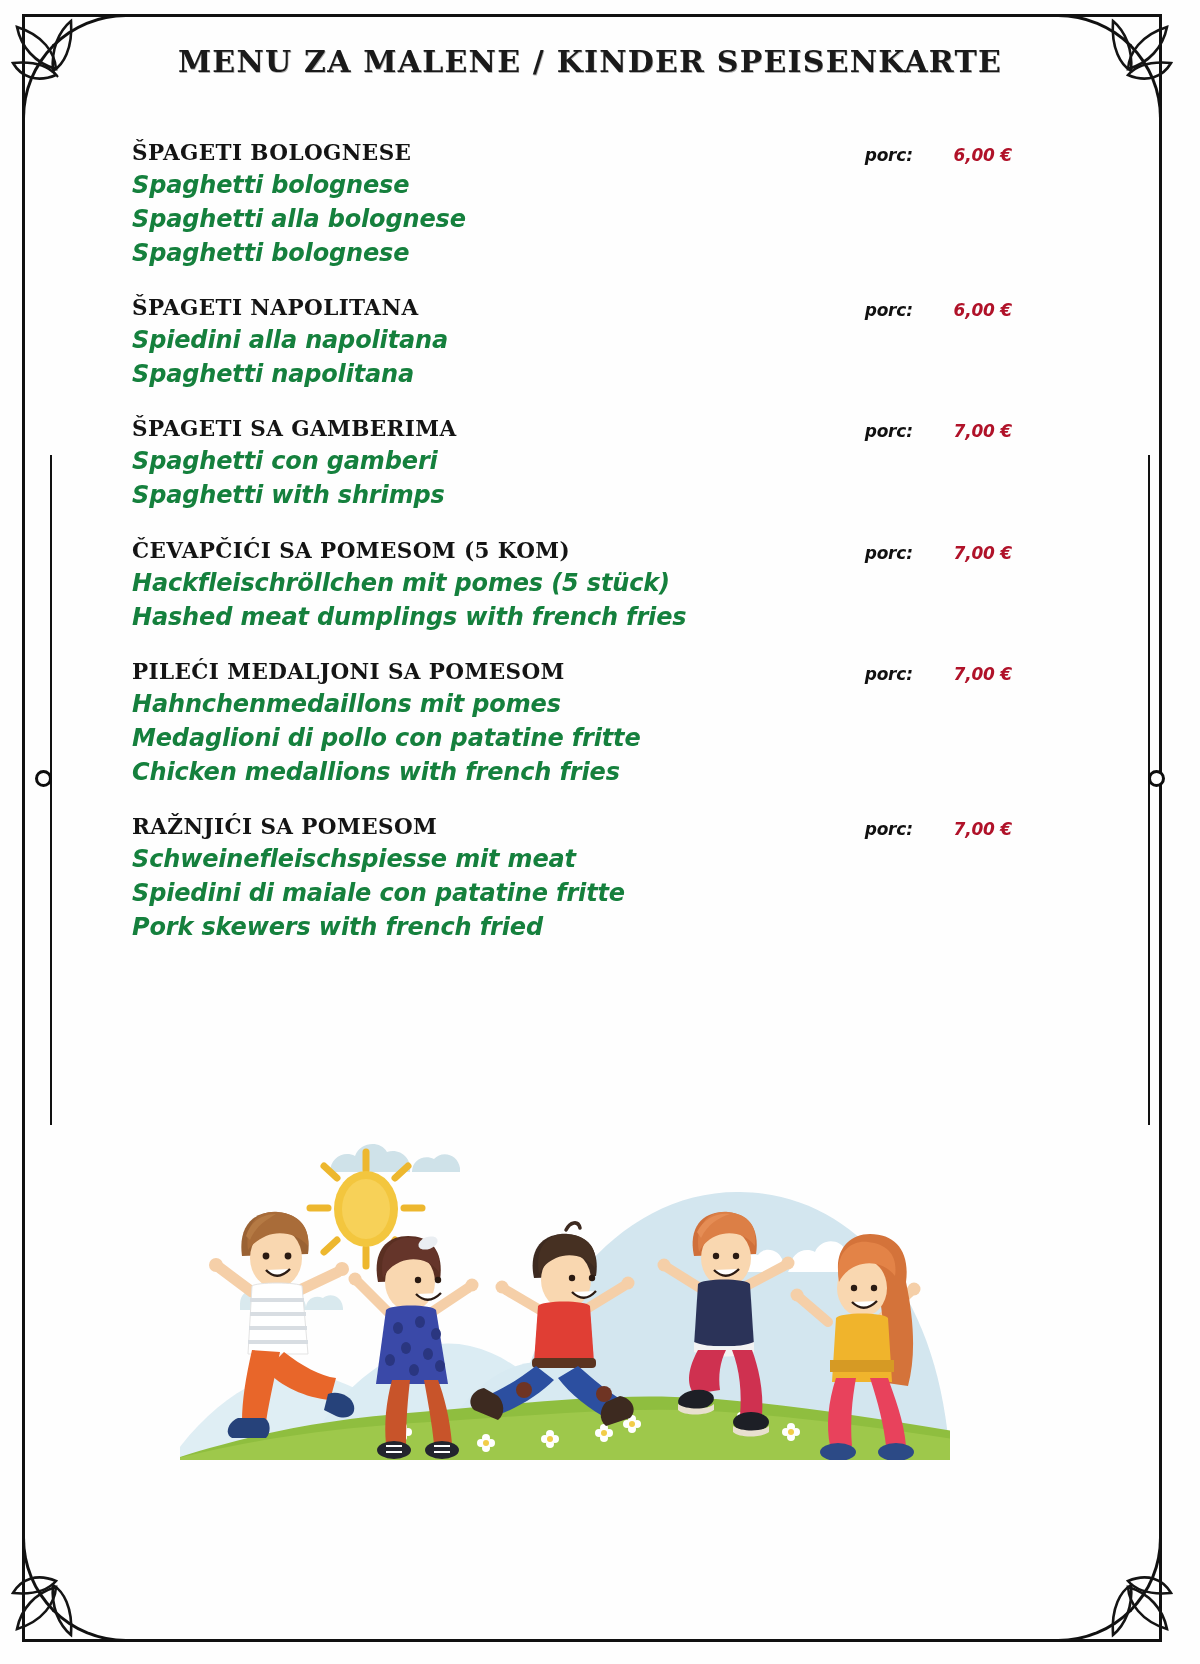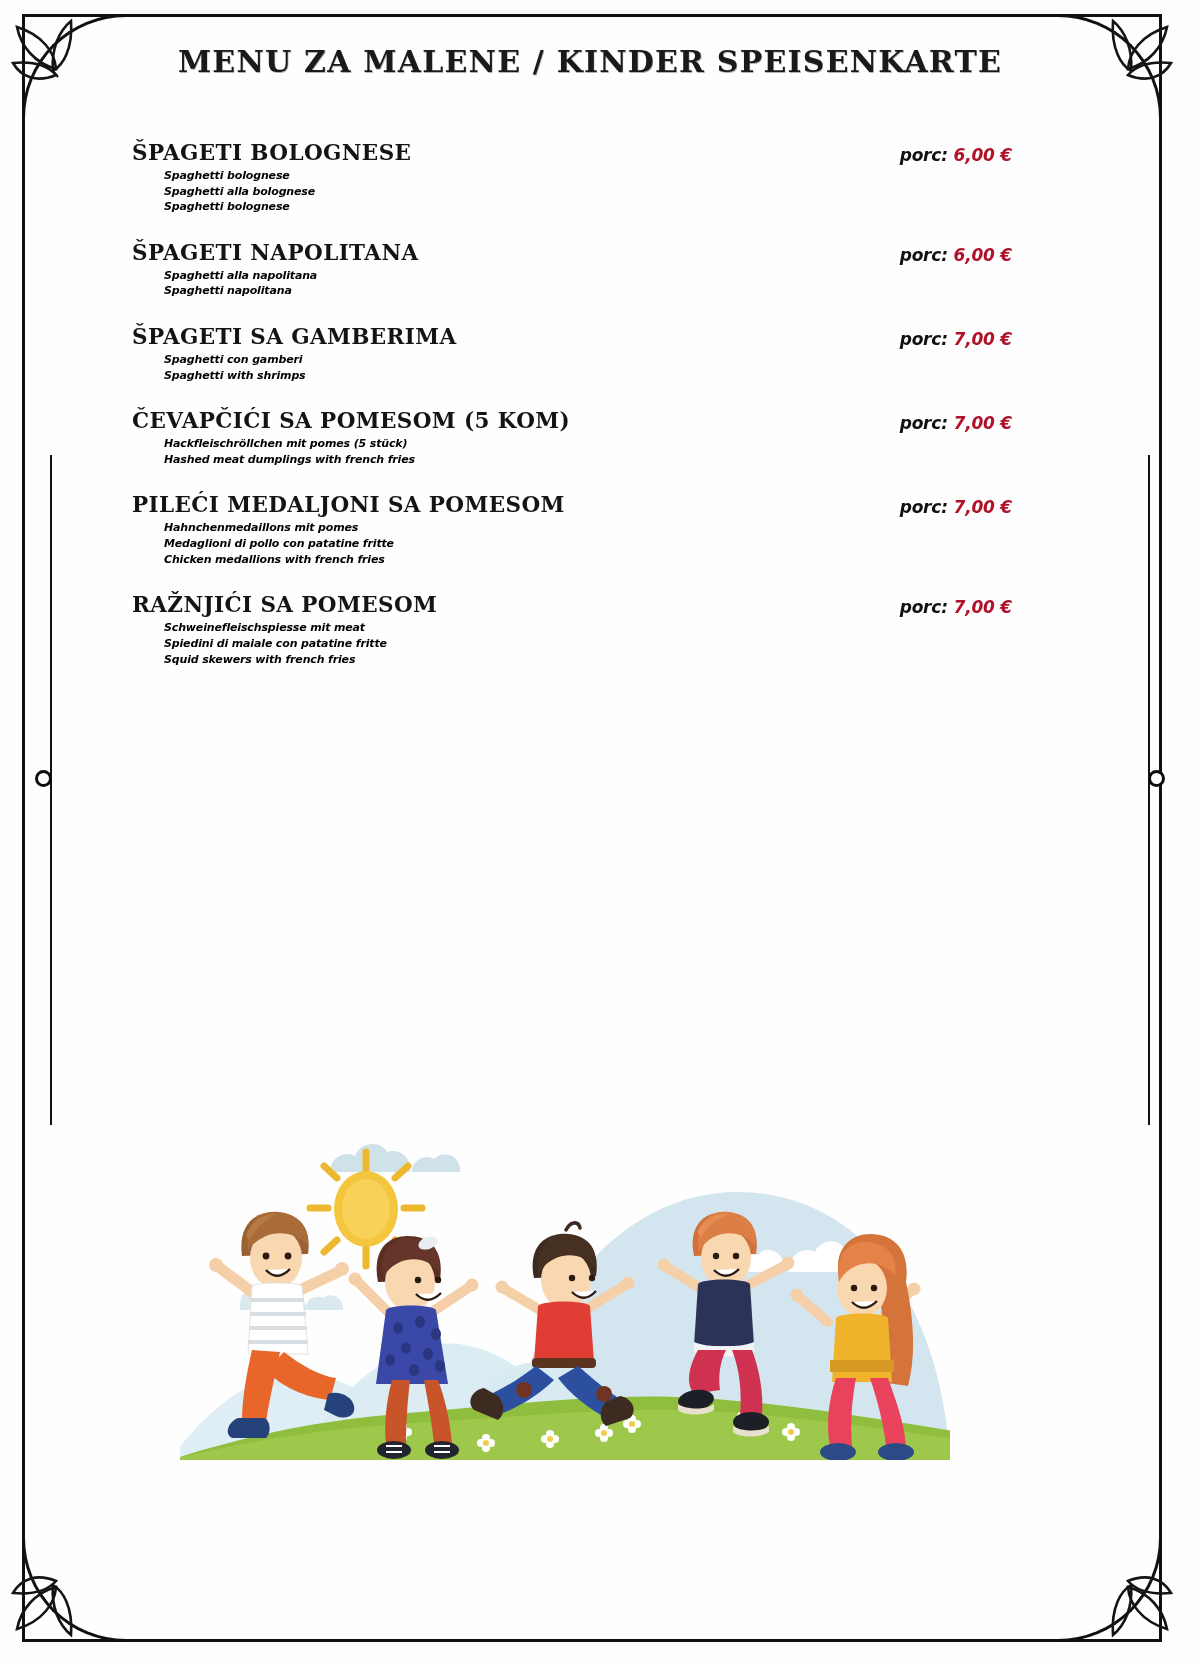--- a/index.html
+++ b/index.html
@@ -129,34 +129,33 @@
   .item-price {
     font-family: "DejaVu Sans", sans-serif;
     font-style: italic;
     font-weight: bold;
     font-size: 17px;
     white-space: nowrap;
     color: #111;
     padding-top: 3px;
     letter-spacing: -0.2px;
   }
-  .item-price .amount { color: #b01229; }
+  .item-price .amount { color: #b01229; margin-left: 35px; }
   .descs {
     margin-top: 3px;
   }
   .desc {
     font-family: "DejaVu Sans", sans-serif;
     font-style: italic;
     font-weight: bold;
-    font-size: 11px;
-    color: #000000;
+    font-size: 24px;
+    color: #15803d;
     line-height: 1.42;
     letter-spacing: -0.15px;
     white-space: nowrap;
-    margin-left: 32px;
   }
 
   
   #illustration {
     position: absolute;
     left: 180px;
     top: 1060px;
     width: 770px;
     height: 400px;
   }
@@ -227,21 +226,21 @@
         <div class="desc">Spaghetti bolognese</div>
       </div>
     </div>
 
     <div class="menu-item">
       <div class="item-row">
         <div class="item-name">ŠPAGETI NAPOLITANA</div>
         <div class="item-price"><span>porc:</span> <span class="amount">6,00 €</span></div>
       </div>
       <div class="descs">
-        <div class="desc">Spaghetti alla napolitana</div>
+        <div class="desc">Spiedini alla napolitana</div>
         <div class="desc">Spaghetti napolitana</div>
       </div>
     </div>
 
     <div class="menu-item">
       <div class="item-row">
         <div class="item-name">ŠPAGETI SA GAMBERIMA</div>
         <div class="item-price"><span>porc:</span> <span class="amount">7,00 €</span></div>
       </div>
       <div class="descs">
@@ -275,21 +274,21 @@
 
 
     <div class="menu-item">
       <div class="item-row">
         <div class="item-name">RAŽNJIĆI SA POMESOM</div>
         <div class="item-price"><span>porc:</span> <span class="amount">7,00 €</span></div>
       </div>
       <div class="descs">
         <div class="desc">Schweinefleischspiesse mit meat</div>
         <div class="desc">Spiedini di maiale con patatine fritte</div>
-        <div class="desc">Squid skewers with french fries</div>
+        <div class="desc">Pork skewers with french fried</div>
       </div>
     </div>
 
   </div>
 
   <div id="illustration">
     <svg viewBox="0 0 770 400" xmlns="http://www.w3.org/2000/svg">
       <defs>
         <clipPath id="sceneClip">
             <rect x="0" y="0" width="770" height="400"></rect>

